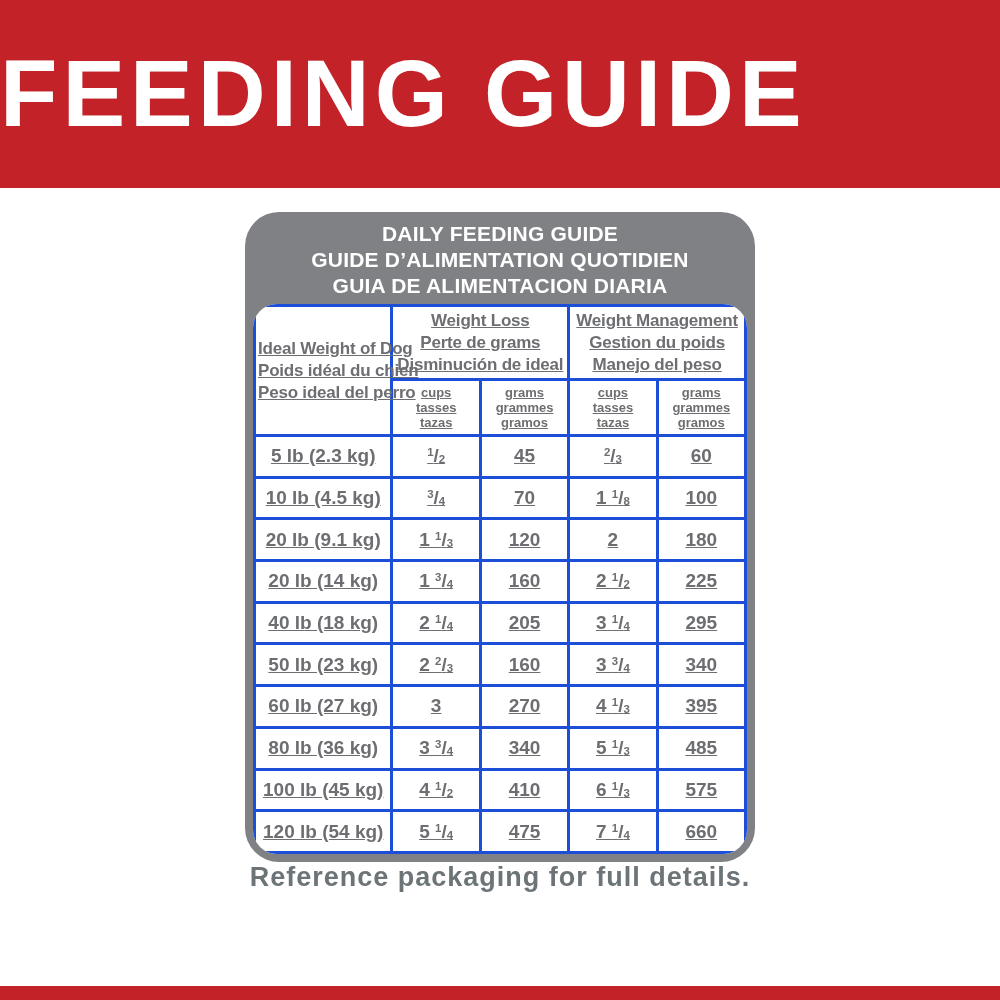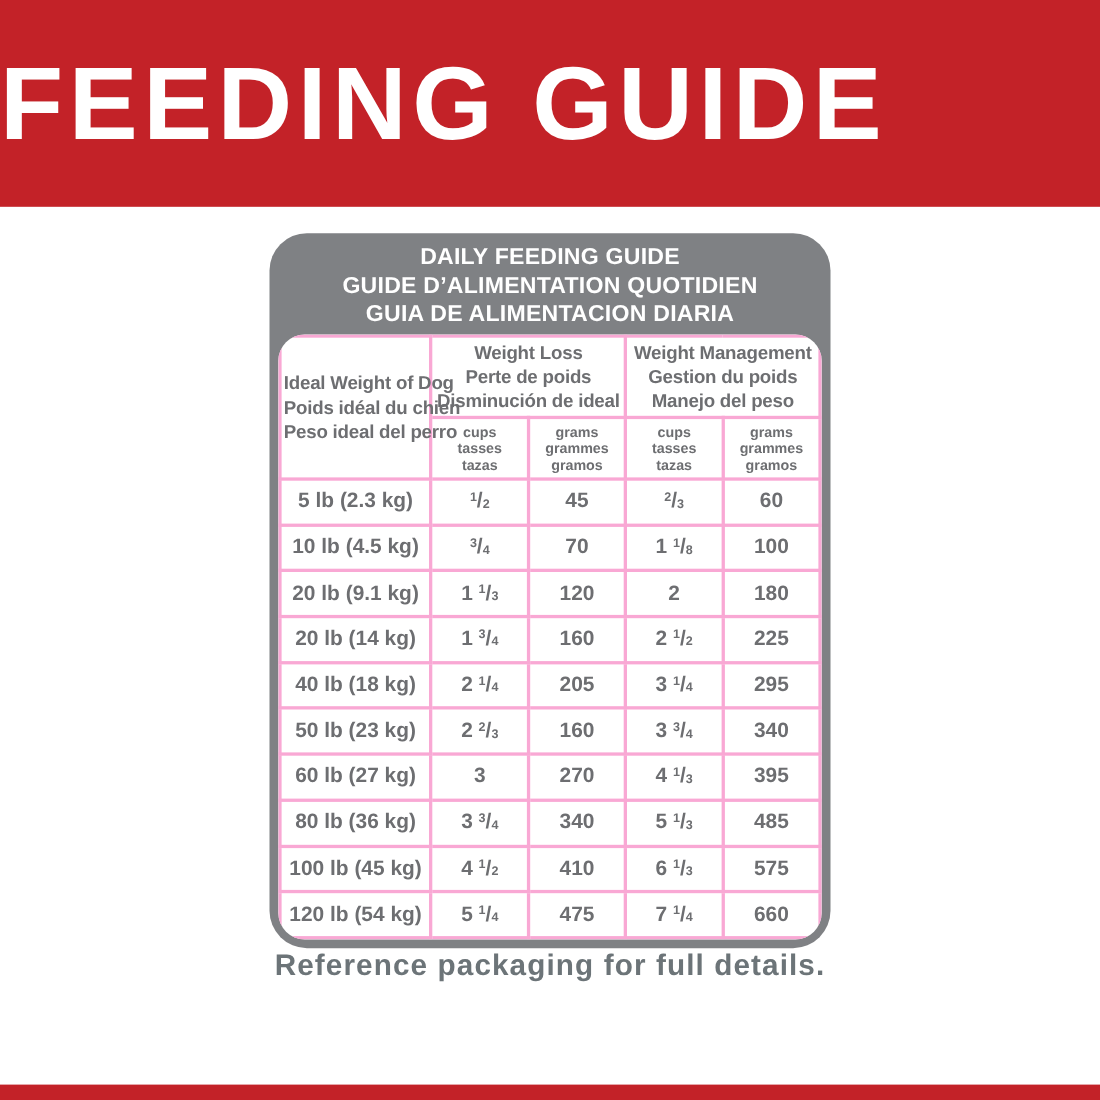--- a/index.html
+++ b/index.html
@@ -50,21 +50,21 @@
     overflow:hidden;
   }
   table.guide {
     width:100%; height:100%;
     border-collapse:collapse;
     table-layout:fixed;
     color:#6D6E71;
     font-weight:bold;
     text-align:center;
   }
-  table.guide td { border:3px solid #f9a8d4; padding:0 2px; }
+  table.guide td { border:3px solid #1d4ed8; padding:0 2px;text-decoration:underline; }
   tr.group-row { height:74px; }
   tr.units-row { height:56px; }
   .hdr3 { font-size:17px; line-height:22px; letter-spacing:-0.2px; white-space:nowrap; }
   .units-cell div { font-size:13px; line-height:15px; white-space:nowrap; }
   tr.data-row td { font-size:19px; white-space:nowrap; }
   
   .fn { font-size:60%; vertical-align:0.5em; }
   .fd { font-size:60%; vertical-align:-0.05em; }
   
   .footer-note {
@@ -106,21 +106,21 @@
       </colgroup>
       <tbody>
           <tr class="group-row">
         <td rowspan="2">
           <div class="hdr3">Ideal Weight of Dog</div>
           <div class="hdr3">Poids idéal du chien</div>
           <div class="hdr3">Peso ideal del perro</div>
         </td>
         <td colspan="2">
           <div class="hdr3">Weight Loss</div>
-          <div class="hdr3">Perte de poids</div>
+          <div class="hdr3">Perte de grams</div>
           <div class="hdr3">Disminución de ideal</div>
         </td>
         <td colspan="2">
           <div class="hdr3">Weight Management</div>
           <div class="hdr3">Gestion du poids</div>
           <div class="hdr3">Manejo del peso</div>
         </td>
       </tr>
       <tr class="units-row">
         <td class="units-cell">

